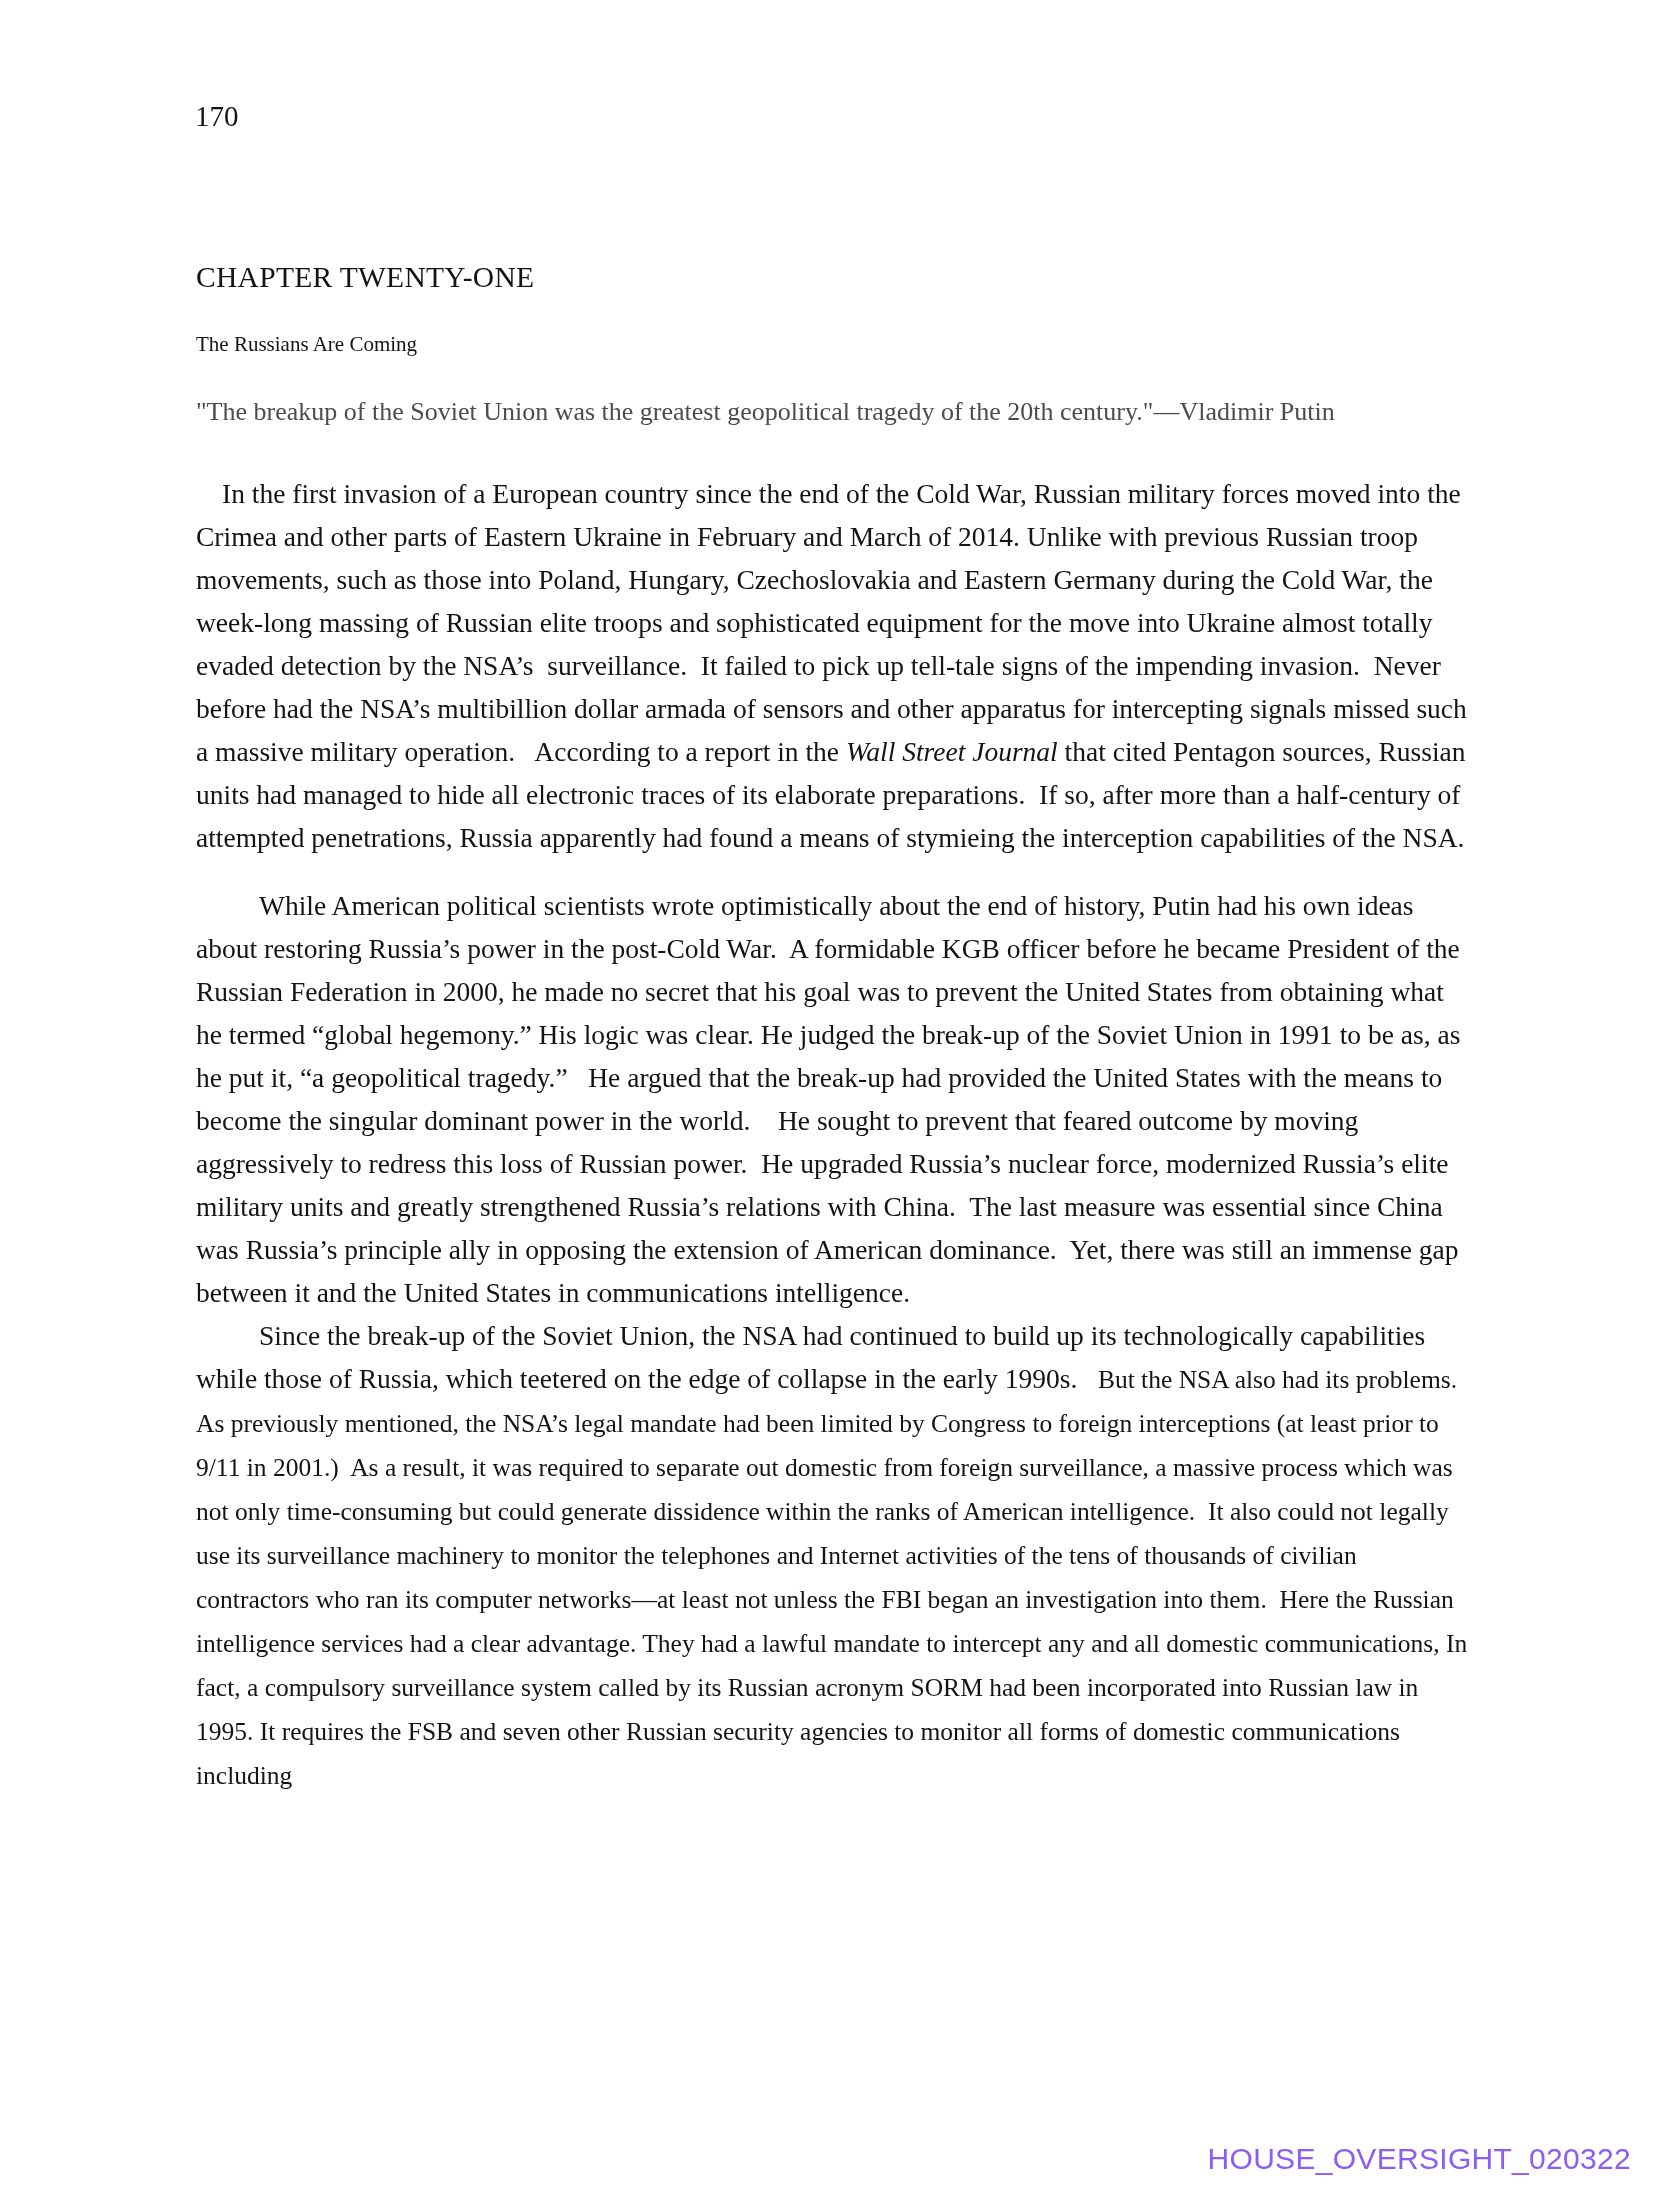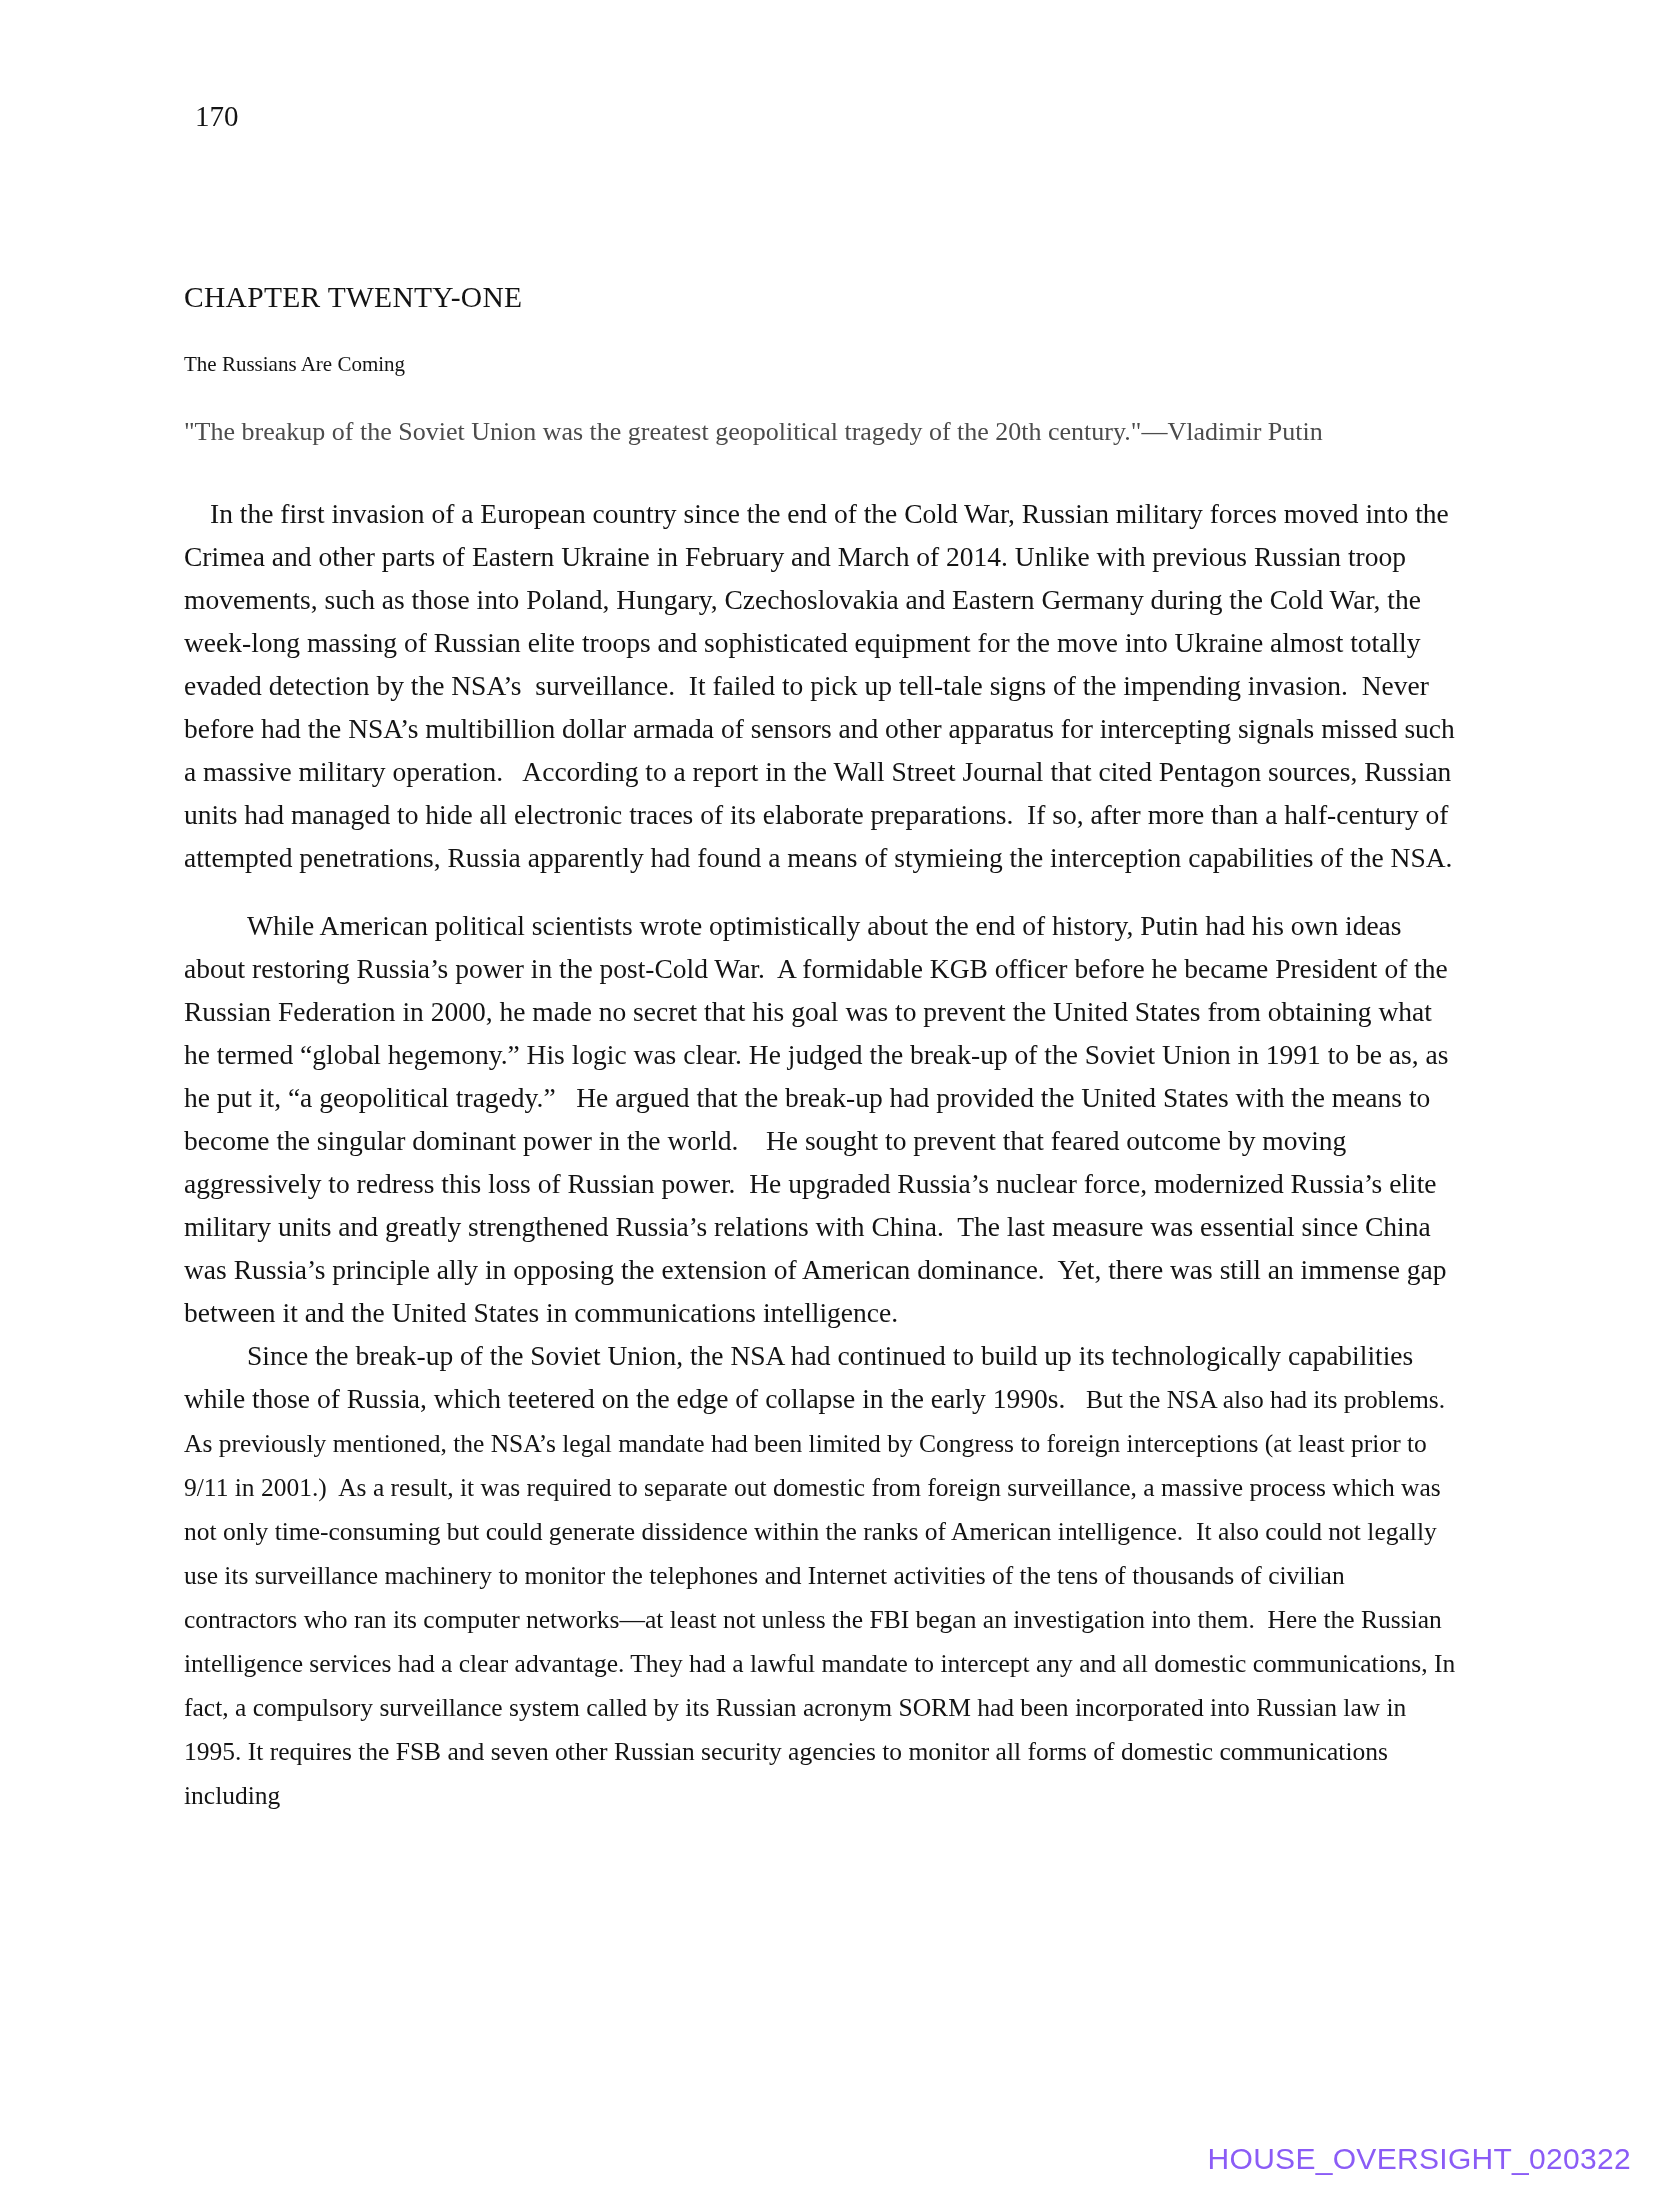--- a/index.html
+++ b/index.html
@@ -18,24 +18,23 @@
   }
   .page-number {
     position: absolute;
     left: 195px;
     top: 99px;
     font-size: 29px;
     line-height: 1.2;
   }
   .content {
     position: absolute;
-    left: 184px;
+    left: 196px;
     top: 261px;
     width: 1273px;
-    margin-top: 20px;
   }
   .chapter-heading {
     font-size: 29.5px;
     font-weight: normal;
     letter-spacing: 0.3px;
     margin: 0 0 38px 0;
   }
   .chapter-title {
     font-size: 21px;
     font-weight: normal;
@@ -50,21 +49,21 @@
   p.body-para {
     font-size: 27.5px;
     line-height: 43px;
     margin: 0;
     white-space: pre-wrap;
     text-align: left;
   }
   p.indent-small { text-indent: 26px; }
   p.indent-large { text-indent: 63px; }
   p.spaced-before { margin-top: 25px; }
-  .italic-run { }
+  .italic-run { font-style: italic; }
   .small-run { font-size: 25.5px; }
   .footer-stamp {
     position: absolute;
     right: 38px;
     bottom: 29px;
     font-family: "Liberation Sans", sans-serif;
     font-size: 30px;
     color: #8b5cf6;
     letter-spacing: 0.3px;
   }

